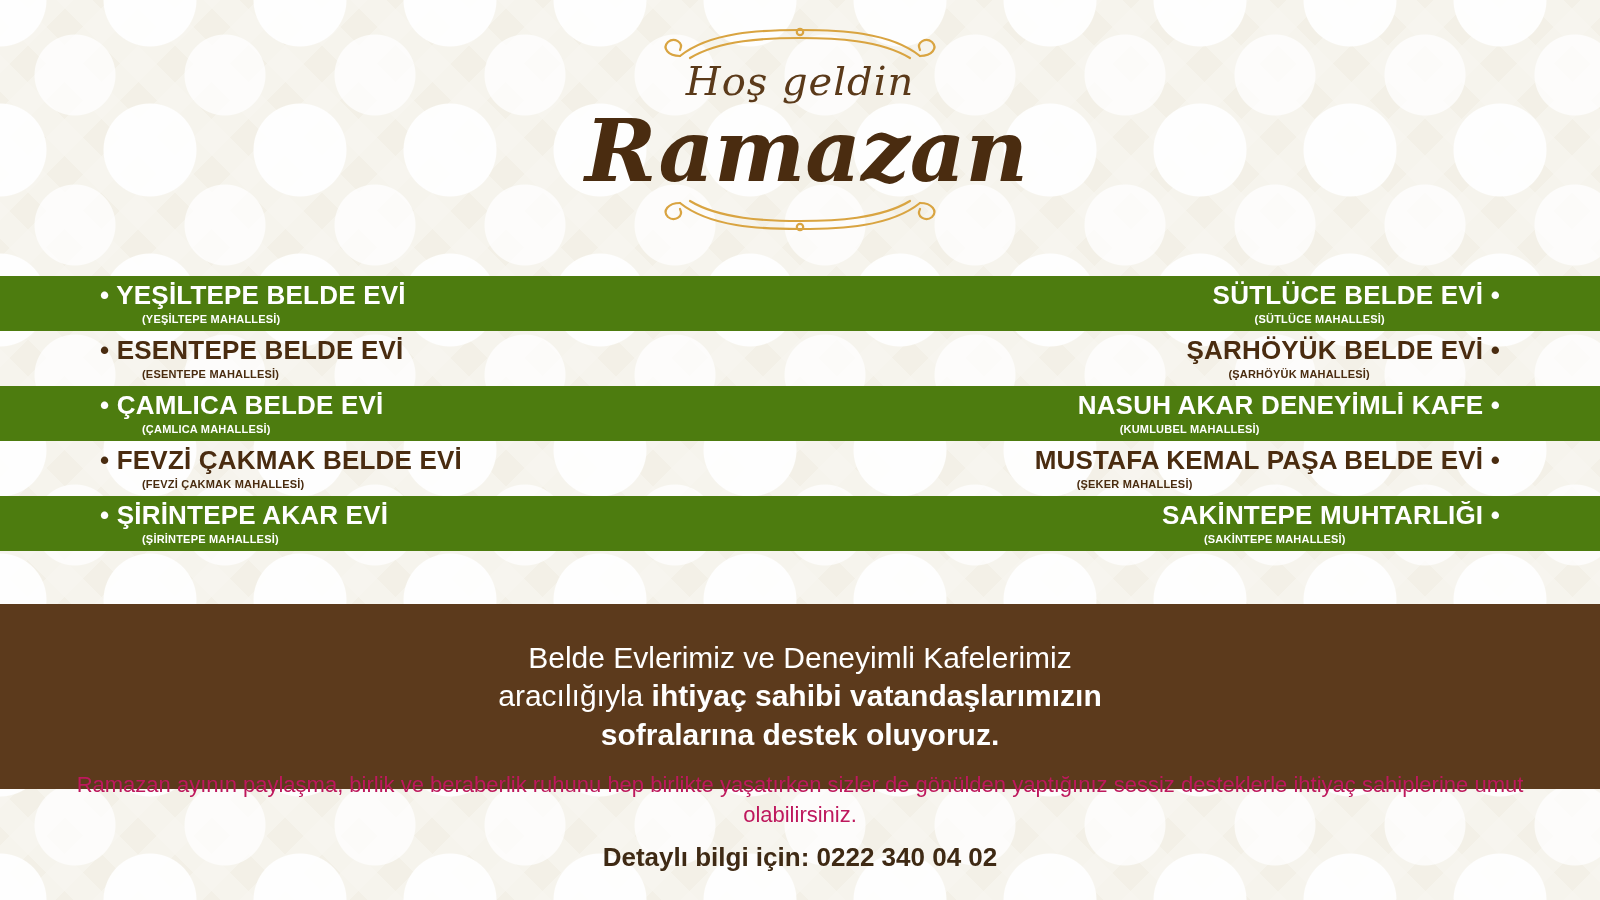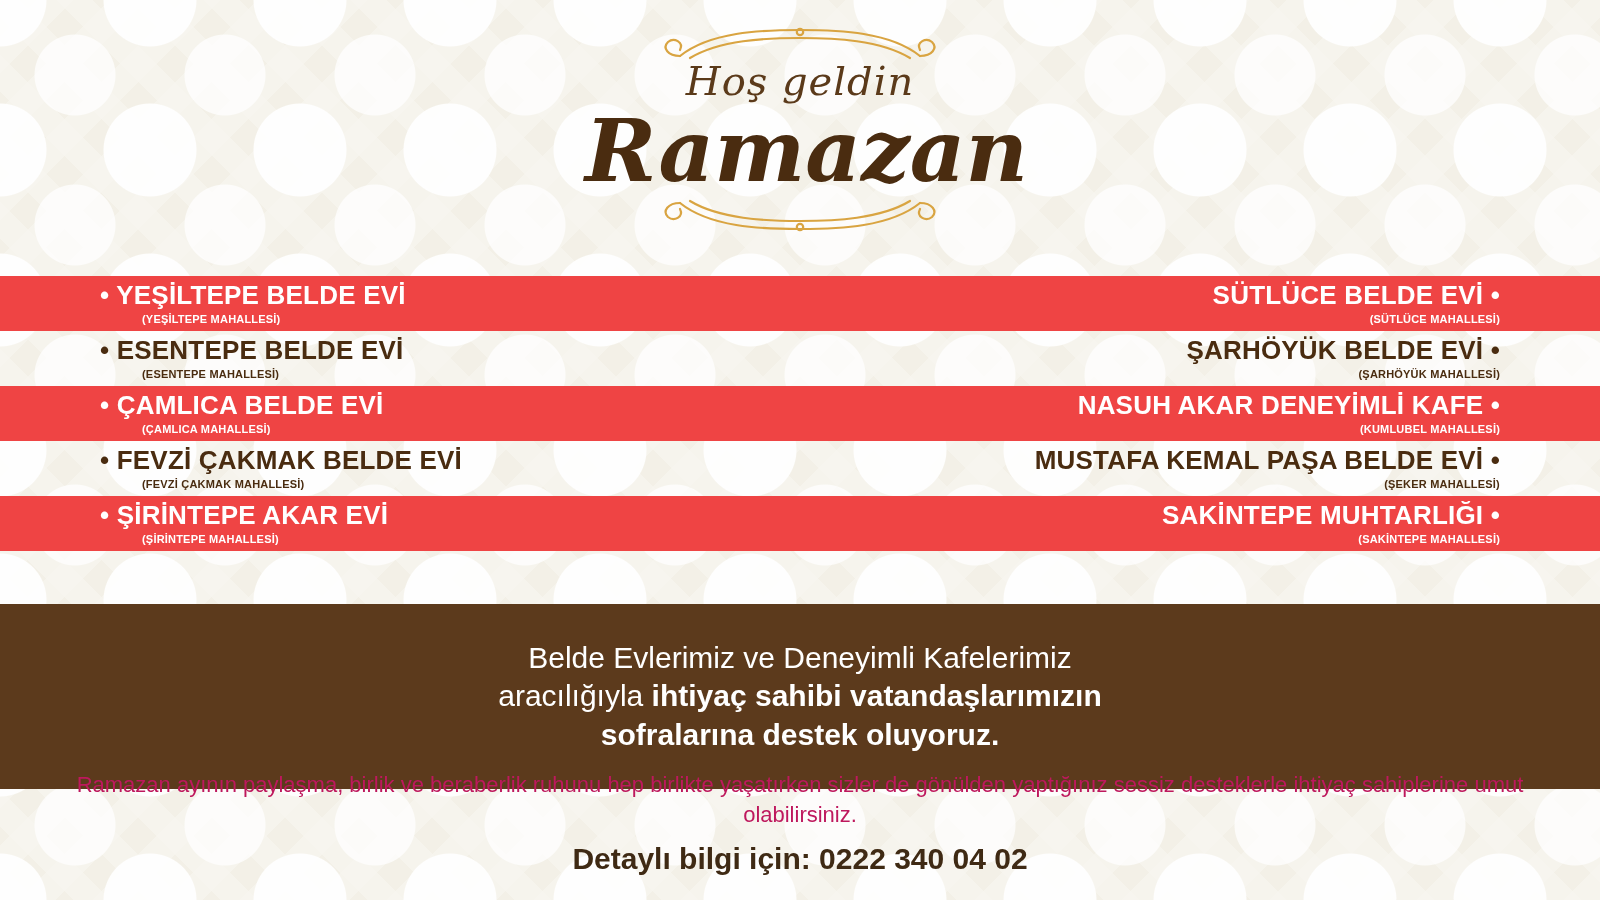--- a/index.html
+++ b/index.html
@@ -91,33 +91,33 @@
 
   
   .bands { position: absolute; left: 0; right: 0; top: 276px; }
 
   .band {
     position: relative;
     height: 55px;
     display: flex;
     align-items: center;
   }
-  .band.dark { background: #ef4444; }
+  .band.dark { background: #4d7c0f; }
   .band.light { background: transparent; }
 
   .band .cell {
     position: absolute;
     top: 0;
     height: 55px;
     display: flex;
     flex-direction: column;
     justify-content: center;
   }
   .cell.left { left: 100px; align-items: flex-start; text-align: left; }
-  .cell.right { right: 100px; align-items: flex-end; text-align: right; }
+  .cell.right { right: 100px; align-items: flex-start; text-align: right; }
 
   .venue-name {
     font-size: 26px;
     font-weight: bold;
     letter-spacing: .2px;
     line-height: 1.05;
     white-space: nowrap;
   }
   .venue-sub {
     font-size: 11px;
@@ -157,21 +157,21 @@
   }
   .footer-p {
     font-size: 22px;
     line-height: 1.35;
     max-width: 1500px;
     margin: 0 auto;
     color: #be185d;
   }
   .footer-contact {
     margin-top: 13px;
-    font-size: 30px;
+    font-size: 26px;
     font-weight: bold;
     color: #3f2a14;
   }
 </style>
 </head>
 <body>
 
 <div class="page">
 
   <div class="bg-pattern"></div>

